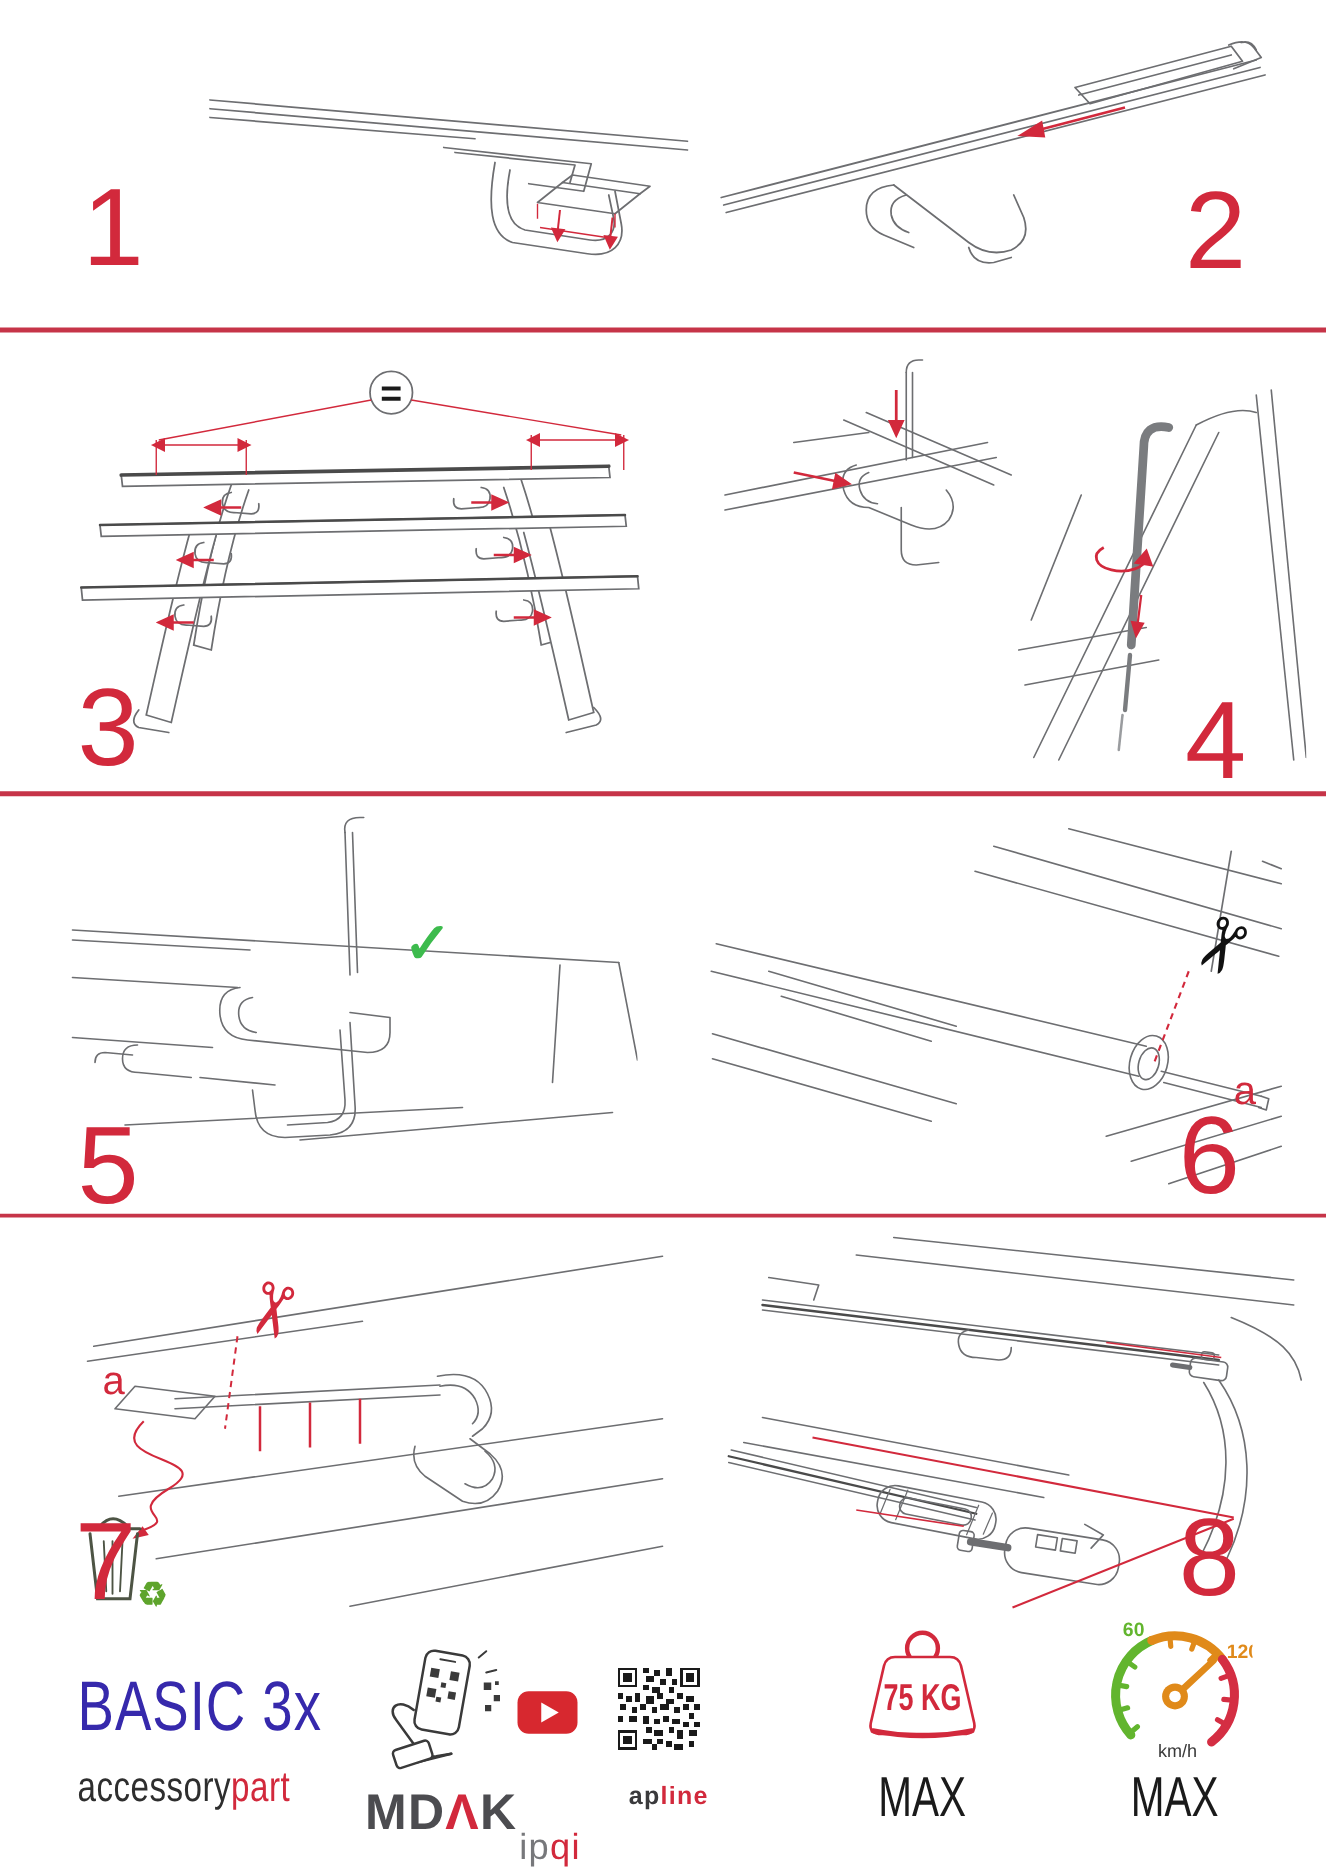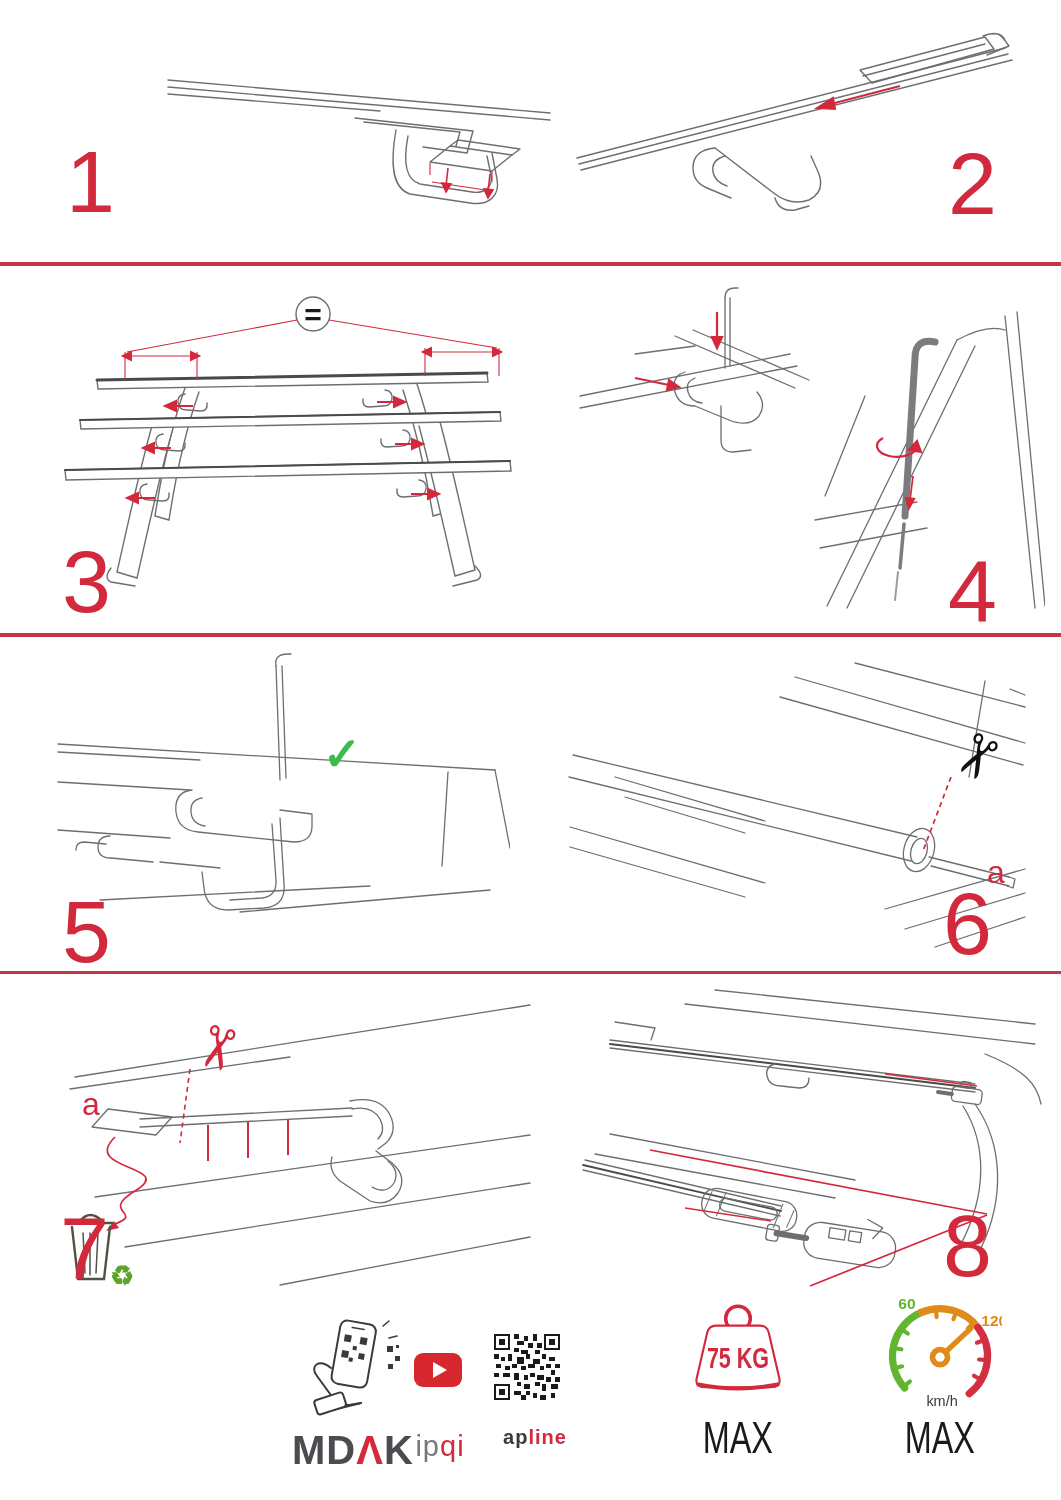--- a/index.html
+++ b/index.html
@@ -8,21 +8,21 @@
   .abs{position:absolute;}
   .stepnum{font-size:88px;line-height:1;color:#d2293c;font-weight:400;}
   .divider{left:0;width:1061px;background:#c63448;}
   .cond{display:inline-block;transform:scaleX(.78);transform-origin:left bottom;white-space:nowrap;}
   .cond-c{display:inline-block;transform:scaleX(.72);transform-origin:center bottom;white-space:nowrap;}
   .logoname{font-size:56px;font-weight:500;color:#3629ac;letter-spacing:1px;}
   .brand{font-size:34px;font-weight:500;letter-spacing:.5px;color:#2e2e2e;}
   .brand .red{color:#d2293c;}
   .partner{font-size:40px;font-weight:700;color:#4c4c50;letter-spacing:1px;}
   .partner .red{color:#d2293c;}
-  .partner.lite{font-weight:400;color:#77787b;}
+  .partner.lite{font-weight:400;color:#77787b;margin-top:32px;}
   .maxlabel{font-size:45px;font-weight:500;color:#1a1a1a;text-align:center;}
   svg{display:block;}
   svg text{font-family:"Liberation Sans",sans-serif;}
 </style>
 </head>
 <body>
 
 <div class="page">
 
   <div class="abs stepnum" style="left:66px;top:138px;">1</div>
@@ -300,20 +300,24 @@
     </g>
     <g stroke="#d2293c" stroke-width="1.7" fill="none">
       <path d="M95,168 L432,232"></path>
       <path d="M255,304 L432,233"></path>
       <path d="M330,92 L422,104" stroke-width="1.4"></path>
       <path d="M130,226 l86,13" stroke-width="1.4"></path>
     </g>
   </svg>
   <div class="abs stepnum" style="left:943px;top:1202px;">8</div>
 
+  <div class="abs" style="left:62px;top:1332px;width:260px;">
+    <div class="logoname cond">BASIC 3x</div>
+    <div class="brand cond" style="margin-top:14px;"><span>accessory</span><span class="red">part</span></div>
+  </div>
 
   <svg class="abs" style="left:305px;top:1318px;" width="105" height="100" viewBox="0 0 105 100">
     <g fill="none" stroke="#3a3a3a" stroke-width="2" stroke-linecap="round" stroke-linejoin="round">
       <g transform="rotate(10 48 40)">
         <rect x="30" y="4" width="36" height="64" rx="7" fill="#fff"></rect>
         <path d="M42,10 h12" stroke-width="1.6"></path>
         <g fill="#3a3a3a" stroke="none">
           <rect x="36" y="18" width="7" height="7"></rect>
             <rect x="52" y="18" width="7" height="7"></rect>
           <rect x="36" y="34" width="7" height="7"></rect>

